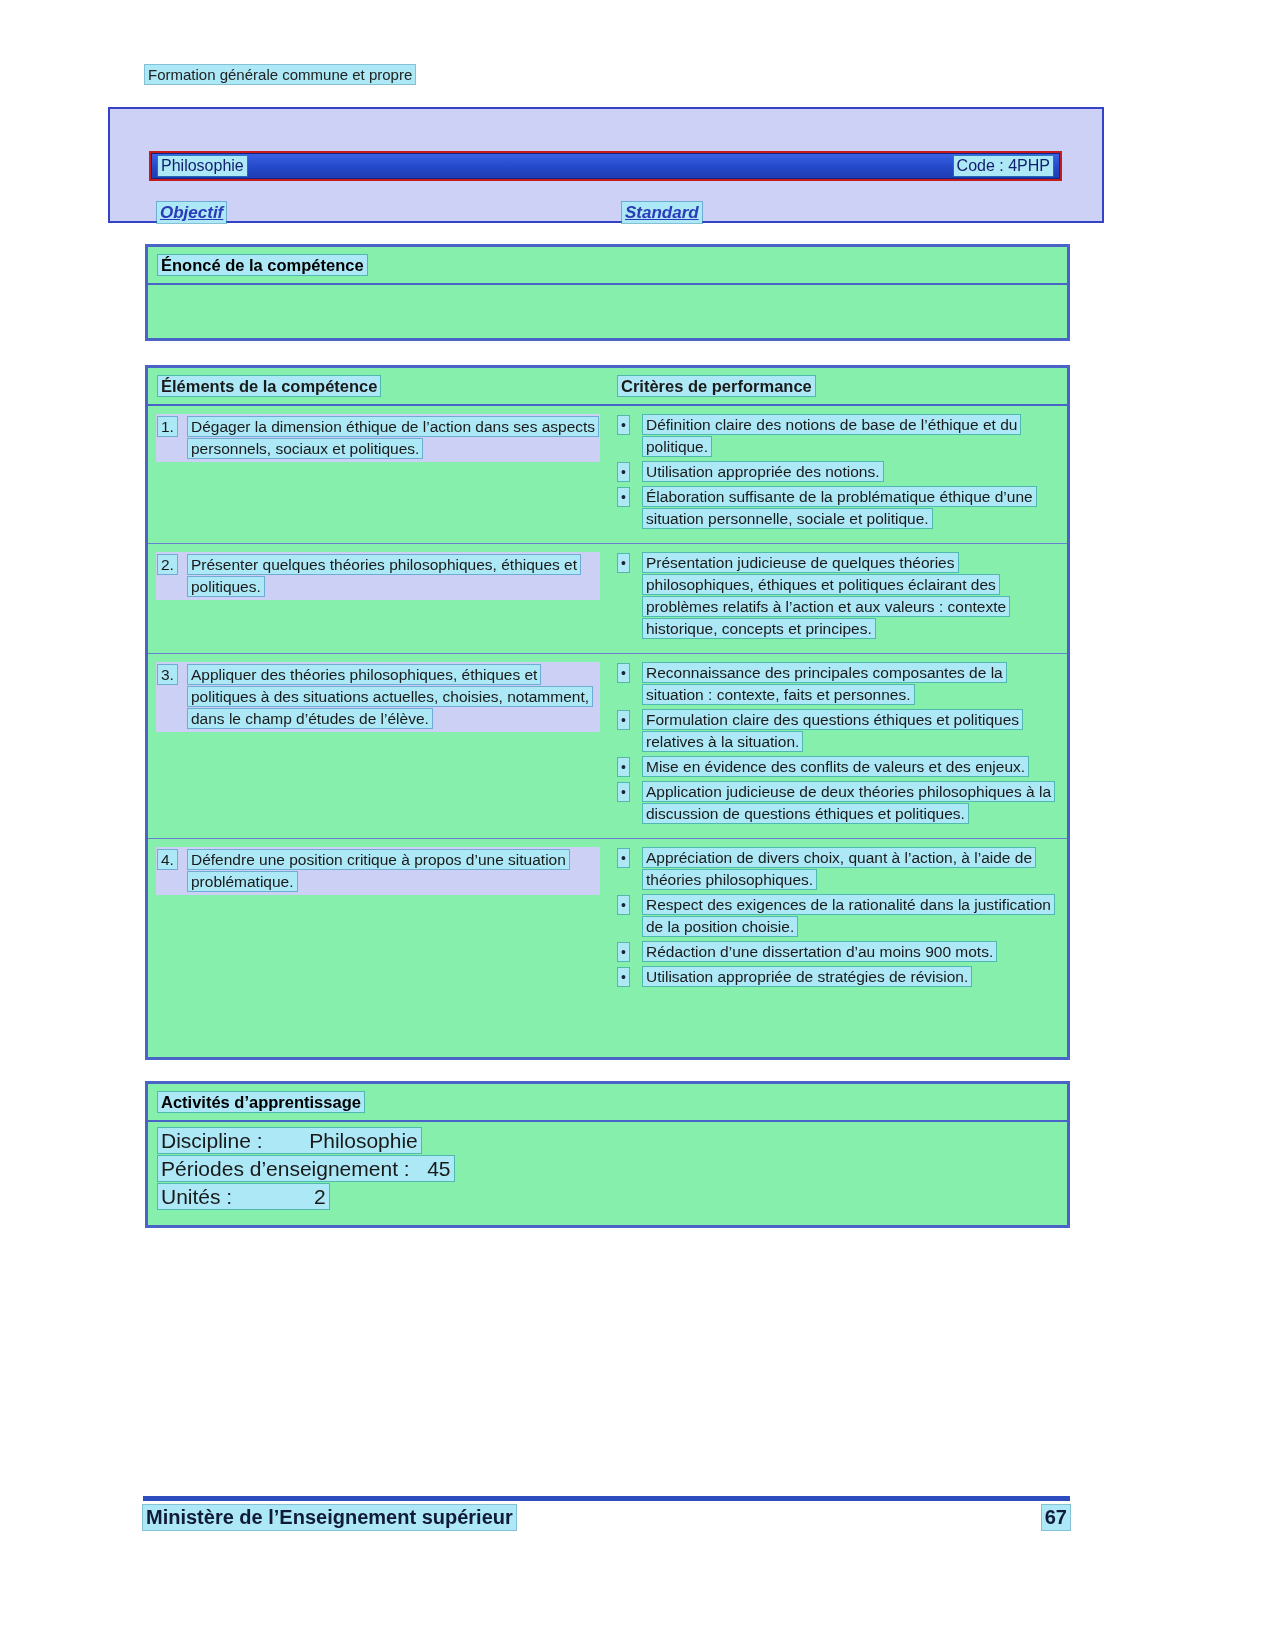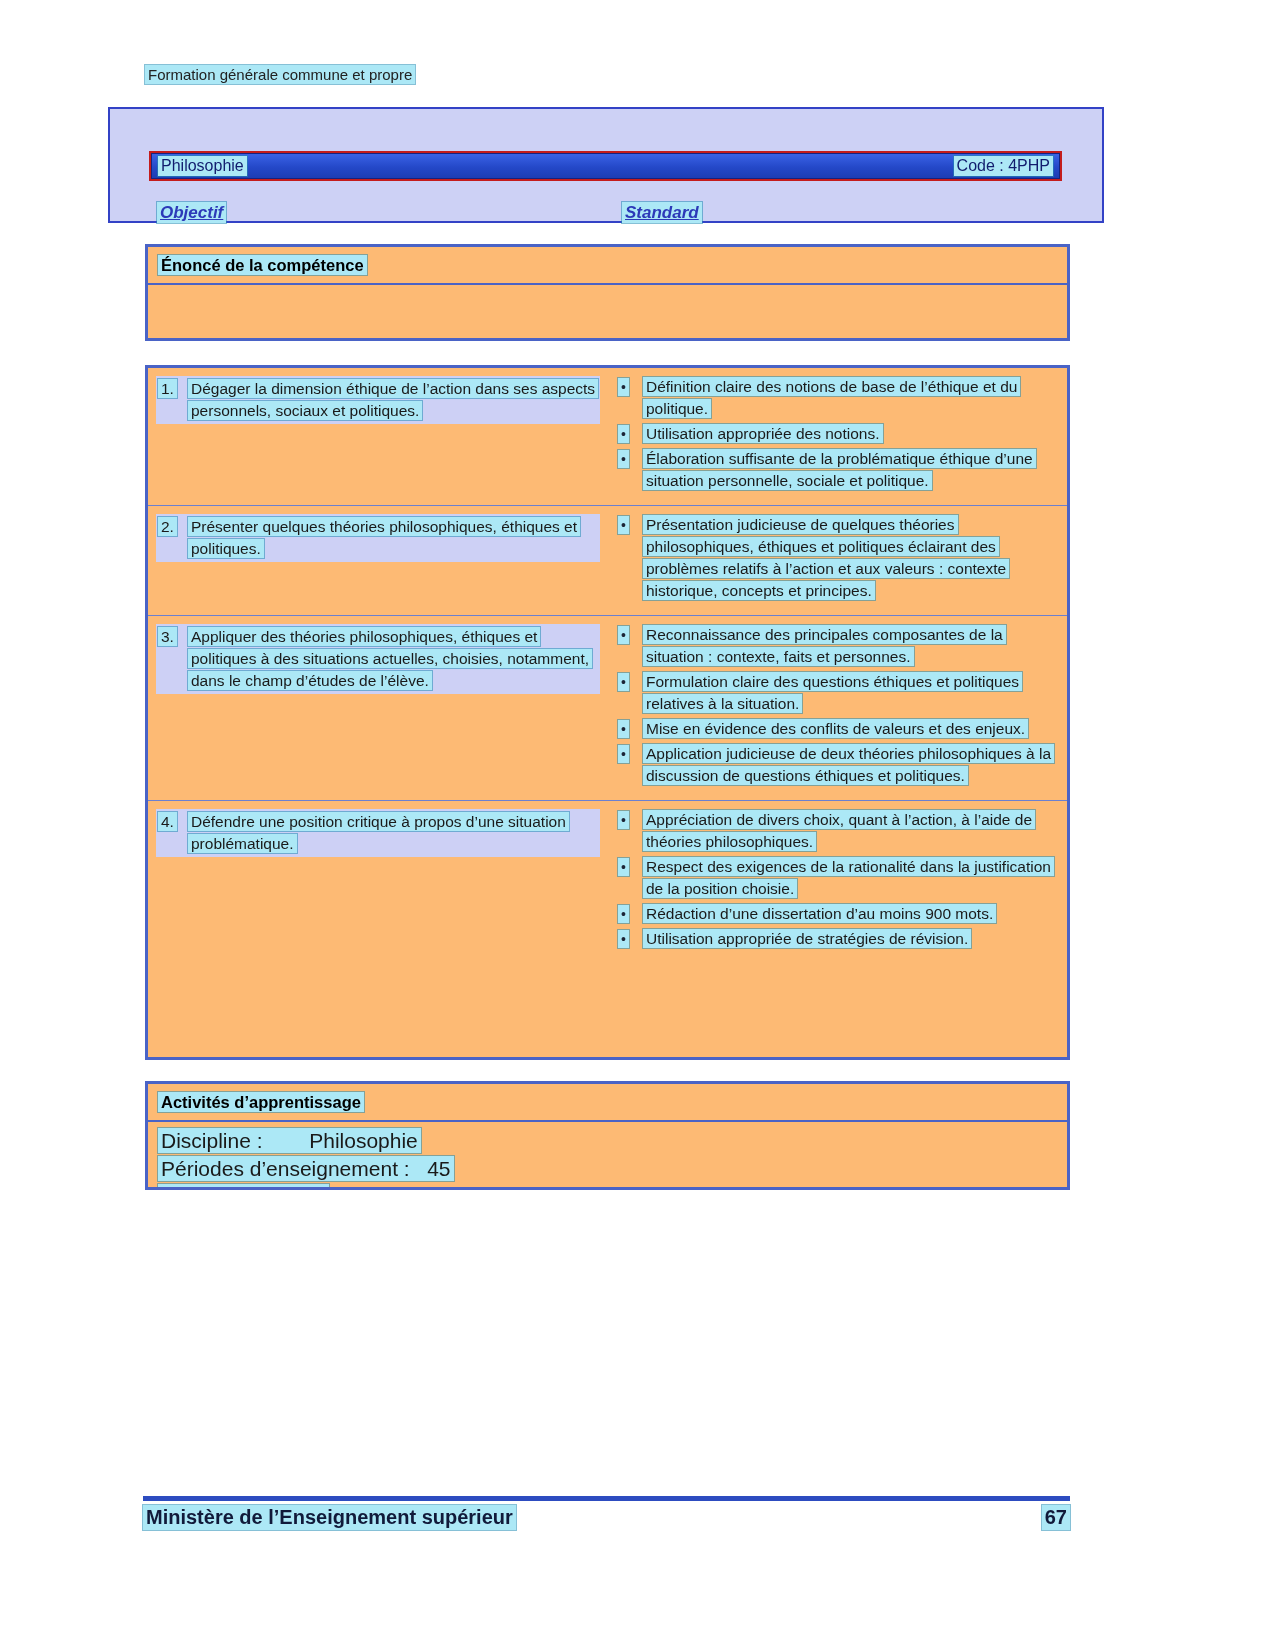--- a/index.html
+++ b/index.html
@@ -43,21 +43,21 @@
     font-size:17px; font-weight:bold; font-style:italic;
     text-decoration:underline;
     color:#2c39b8;
   }
   .hdr-objectif { left:47px; }
   .hdr-standard { left:512px; }
   
   .doc-box {
     position:absolute; left:145px; width:925px;
     border:3px solid #4a63c6;
-    background:#fdba74;
+    background:#86efac;
     overflow:hidden;
   }
   .box-heading {
     padding:9px 10px 8px 10px;
     border-bottom:2px solid #4a63c6;
     font-size:16.5px; font-weight:bold; color:#000;
   }
   
   .enonce-box { top:244px; height:97px; }
   .enonce-body { padding:8px 10px; font-size:15.5px; line-height:22px; max-width:480px; }
@@ -70,21 +70,21 @@
   .comp-row + .comp-row { border-top:1px solid #6b80d0; }
   .cell-el { width:460px; padding:8px 8px 10px 8px; }
   .cell-cr { flex:1; padding:8px 8px 10px 10px; }
   .element-item { display:flex; background:#cdd0f5; padding:2px 2px; }
   .el-num { width:30px; flex:0 0 30px; }
   .el-text { flex:1; }
   .criterion { display:flex; margin-bottom:3px; }
   .bullet { width:25px; flex:0 0 25px; color:#1c2436; font-size:14px; }
   .crit-text { flex:1; }
   
-  .activities-box { top:1081px; height:109px; }
+  .activities-box { top:1081px; height:147px; }
   .act-lines { padding:8px 10px; }
   .act-line { margin-bottom:6px; font-size:21px; line-height:22px; }
   .act-pre { white-space:pre; }
   
   .footer {
     position:absolute; left:143px; top:1496px; width:927px;
     border-top:5px solid #2d4cc0;
     padding-top:4px;
     display:flex; justify-content:space-between;
     font-size:20px; font-weight:bold; color:#111a3a;
@@ -102,20 +102,24 @@
   </div>
   <span class="hdr-label hdr-objectif"><span class="hl">Objectif</span></span>
   <span class="hdr-label hdr-standard"><span class="hl">Standard</span></span>
 </div>
 
 <div class="doc-box enonce-box">
   <div class="box-heading"><span class="hl">Énoncé de la compétence</span></div>
 </div>
 
 <div class="doc-box competence-box">
+  <div class="comp-header">
+    <div class="col-el"><span class="hl">Éléments de la compétence</span></div>
+    <div class="col-cr"><span class="hl">Critères de performance</span></div>
+  </div>
 
   <div class="comp-row">
     <div class="cell-el">
       <div class="element-item">
         <span class="el-num"><span class="hl">1.</span></span>
         <div class="el-text"><span class="hl">Dégager la dimension éthique de l’action dans ses aspects personnels, sociaux et politiques.</span></div>
       </div>
     </div>
     <div class="cell-cr">
       <div class="criterion">

